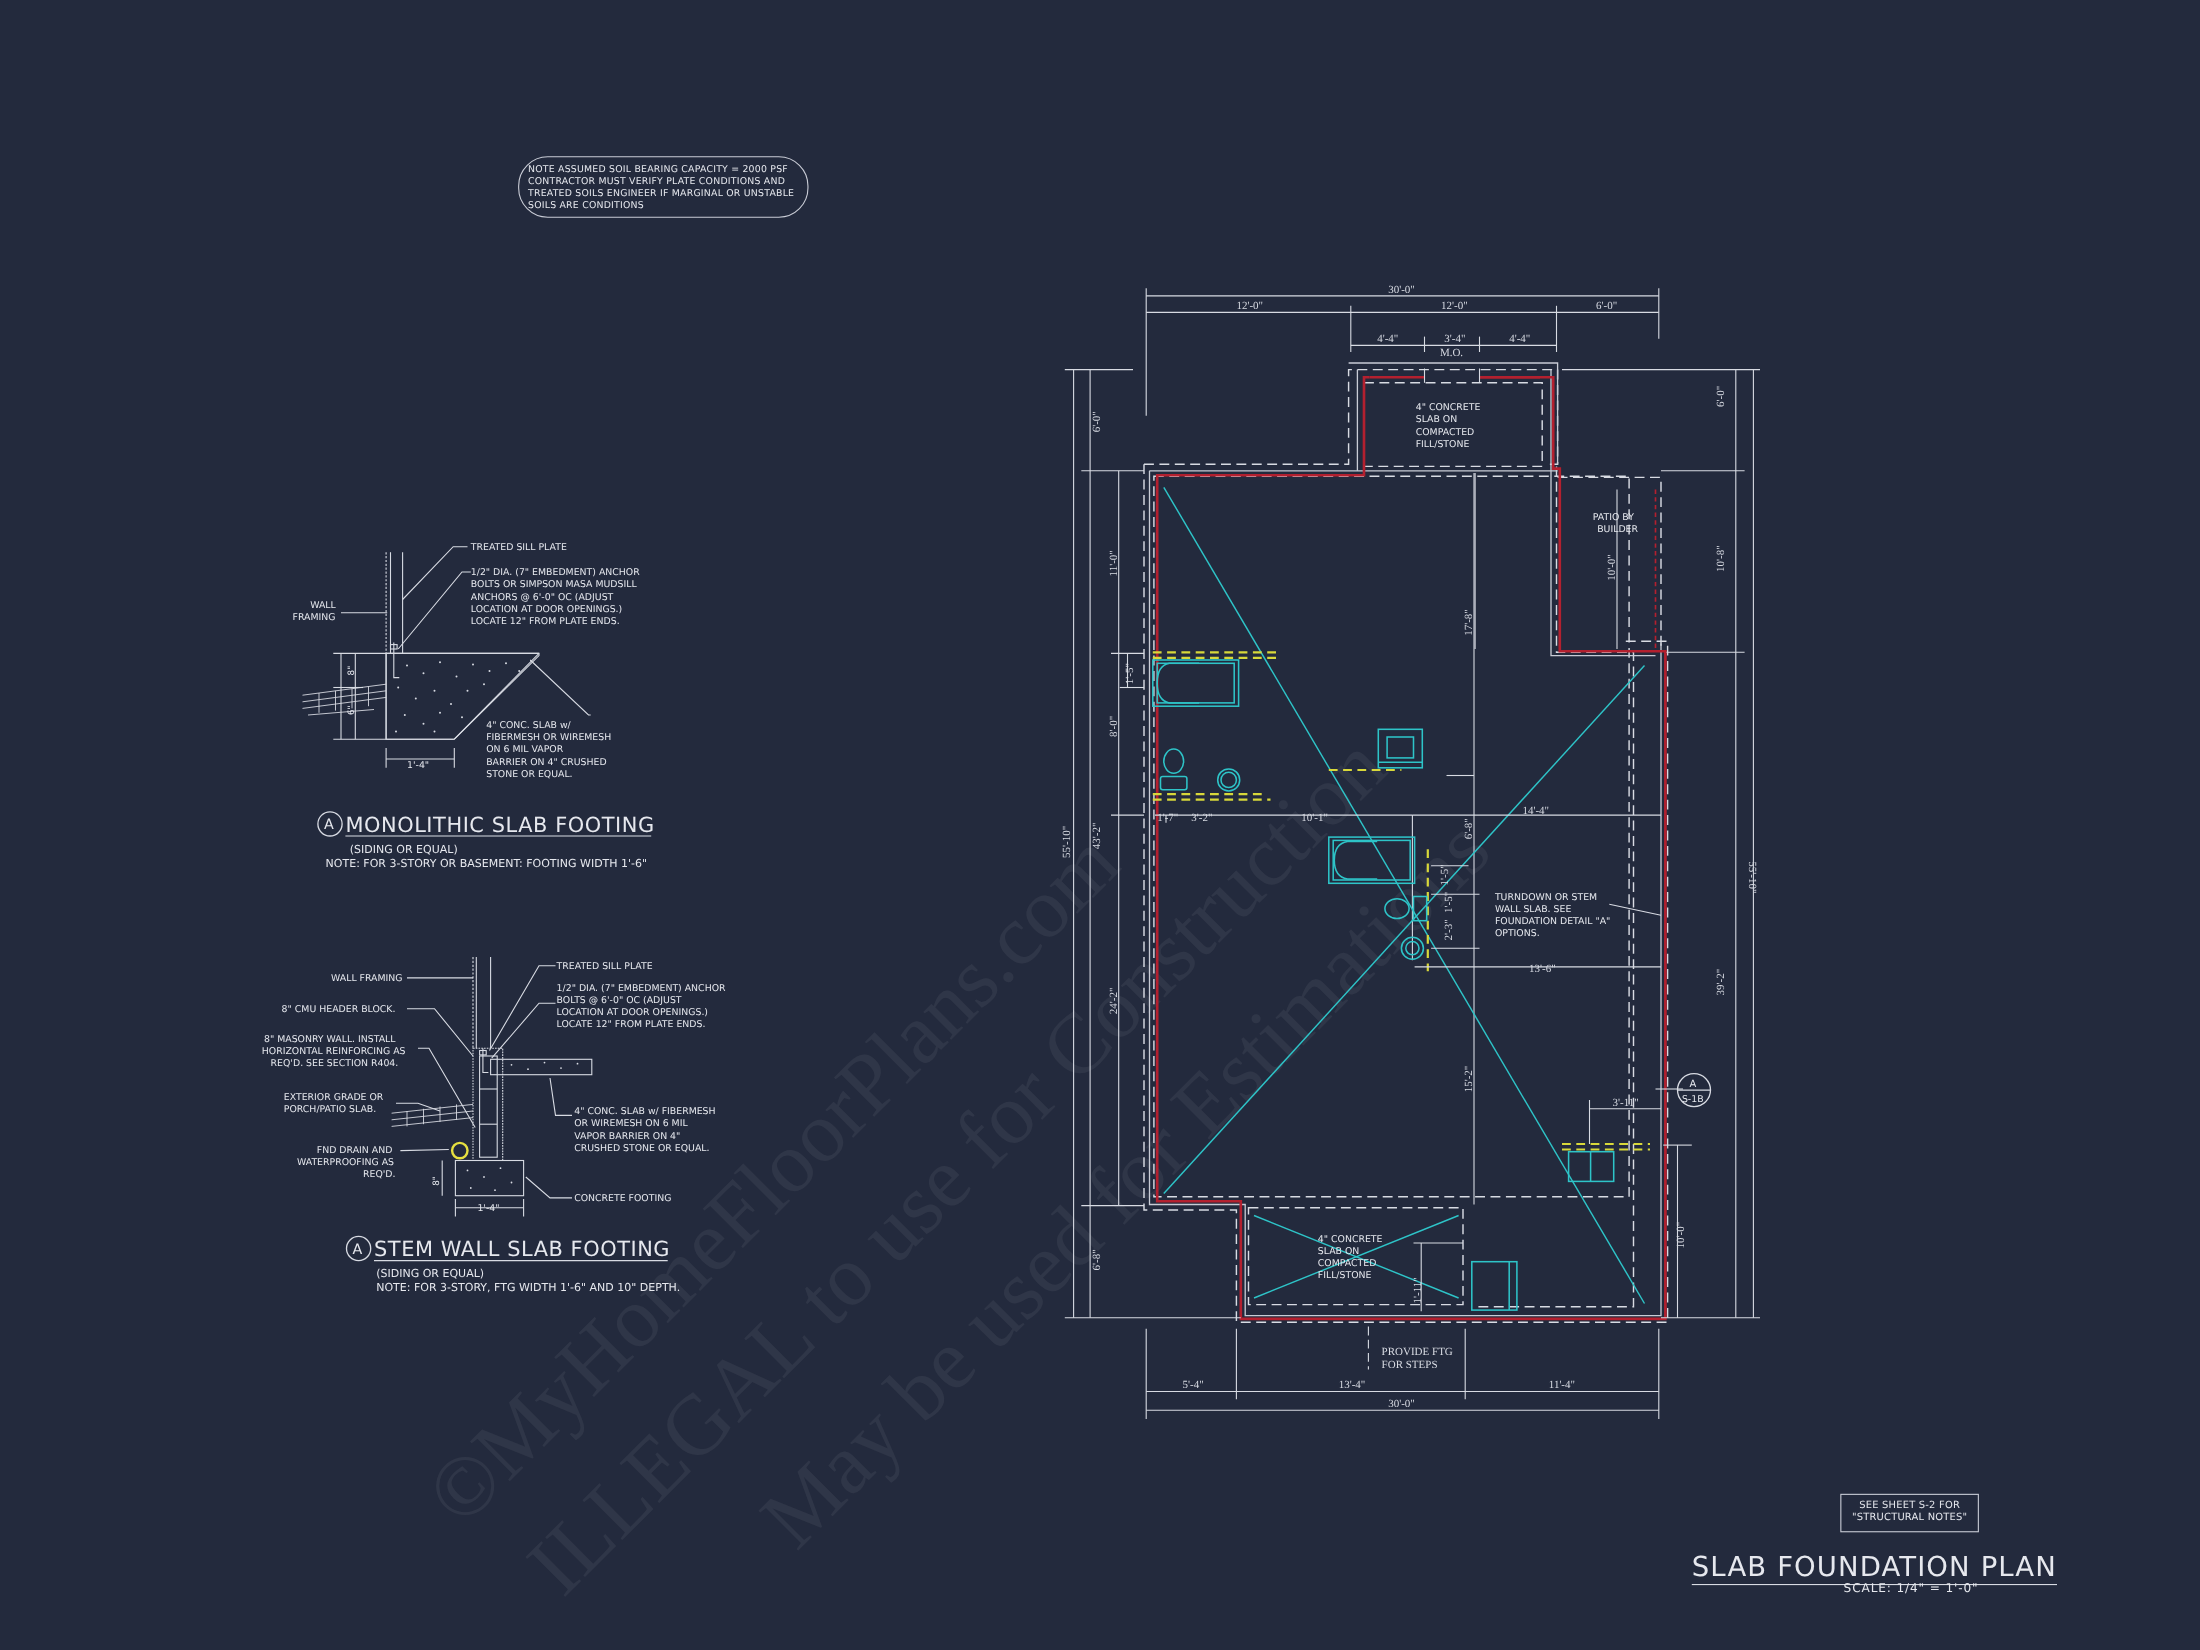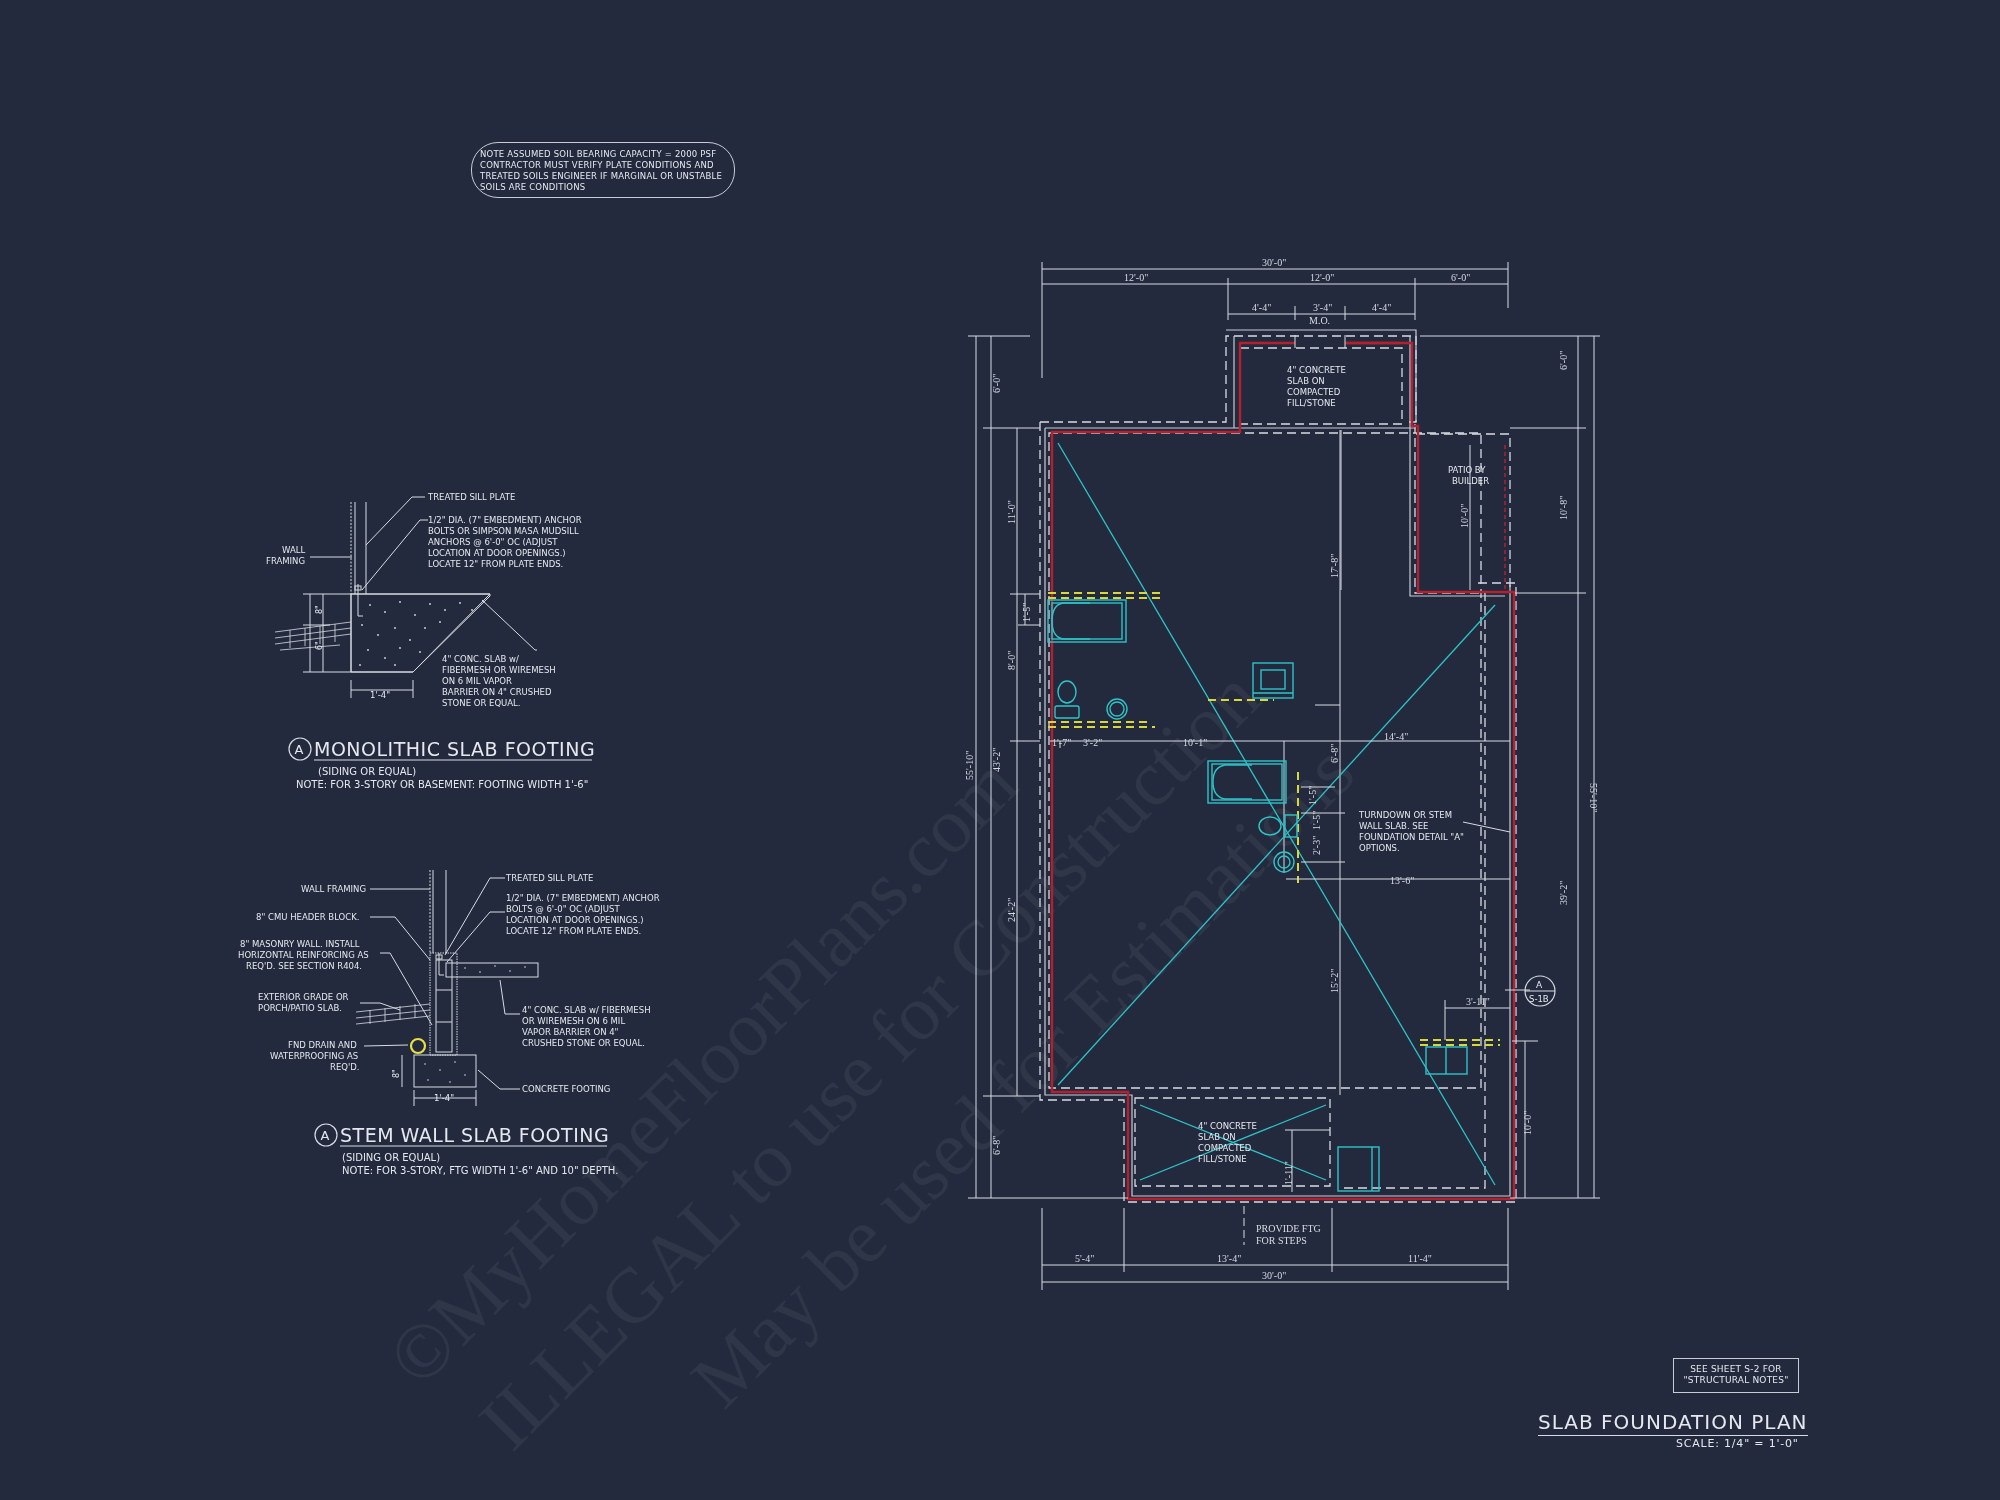--- a/index.html
+++ b/index.html
@@ -430,14 +430,14 @@
   <div>CONTRACTOR MUST VERIFY PLATE CONDITIONS AND</div>
   <div>TREATED SOILS ENGINEER IF MARGINAL OR UNSTABLE</div>
   <div>SOILS ARE CONDITIONS</div>
 </div>
 
 <div class="note-box" style="left:1673px; top:1342px; width:108px; height:23px; text-align:center; font-size:9px; padding:5px 8px;margin-top:16px;">
   <div>SEE SHEET S-2 FOR</div>
   <div>"STRUCTURAL NOTES"</div>
 </div>
 
-<div class="title-main" style="left:1538px; top:1410px; font-size:20px; border-bottom:1.2px solid #d8dbe3; padding-bottom:1px;">SLAB FOUNDATION PLAN</div>
+<div class="title-main" style="left:1538px; top:1410px; font-size:25px; border-bottom:1.2px solid #d8dbe3; padding-bottom:1px;">SLAB FOUNDATION PLAN</div>
 <div class="sub" style="left:1676px; top:1437px; font-size:11px; letter-spacing:0.8px;">SCALE: 1/4" = 1'-0"</div>
 
 </body></html>

